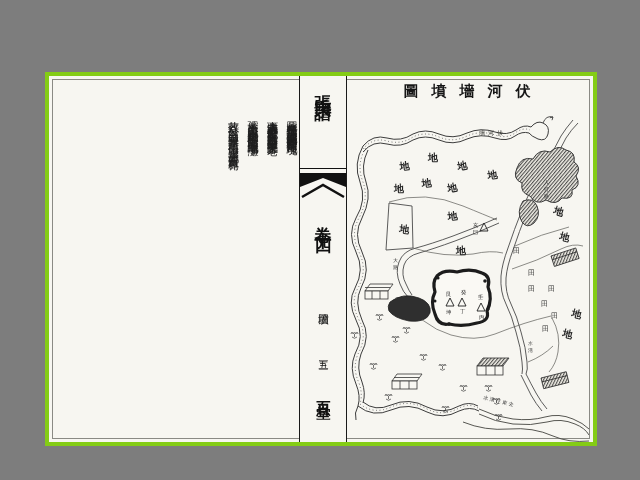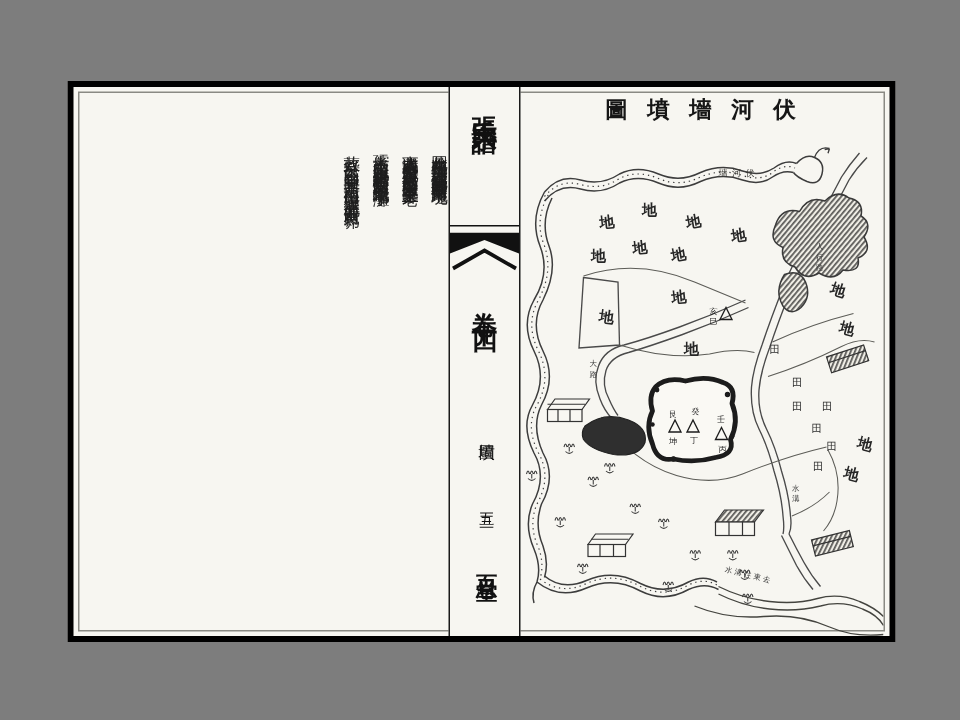--- a/index.html
+++ b/index.html
@@ -1,19 +1,19 @@
 <!DOCTYPE html>
 <html lang="zh"><head>
 <meta charset="utf-8">
 <style>
   html,body{margin:0;padding:0;}
   body{width:640px;height:480px;background:#7d7d7d;position:relative;overflow:hidden;
        font-family:"Liberation Serif","DejaVu Serif",serif;}
-  .paper{position:absolute;left:45px;top:54px;width:544px;height:366px;
-         background:#f7f6f1;border:4px solid #000000;}
+  .paper{position:absolute;left:45px;top:72px;width:544px;height:366px;
+         background:#f7f6f1;border:4px solid #84cc16;}
   .innerline{position:absolute;inset:3px;border:1px solid #8a8a84;pointer-events:none;}
   
   .columns{position:absolute;left:173px;top:36px;height:330px;width:79px;
            writing-mode:vertical-rl;text-orientation:upright;color:#1e1e1e;}
   .columns .col{font-size:11px;line-height:19.5px;letter-spacing:0.95px;margin:0;}
   .columns .col4{letter-spacing:1.8px;}
   
   .spine{position:absolute;left:250px;top:0;bottom:0;width:46px;
          border-left:1px solid #1a1a1a;border-right:1px solid #1a1a1a;background:#f7f6f1;}
   .spine .block{position:absolute;left:0;width:100%;display:flex;justify-content:center;}

